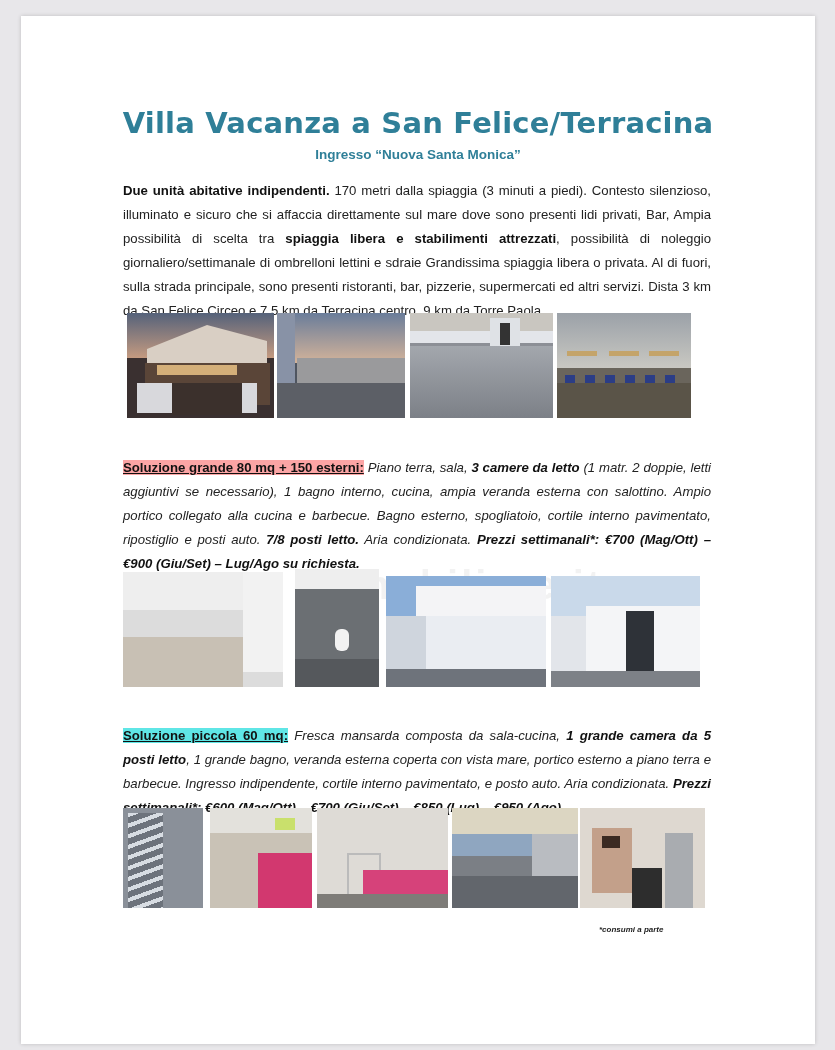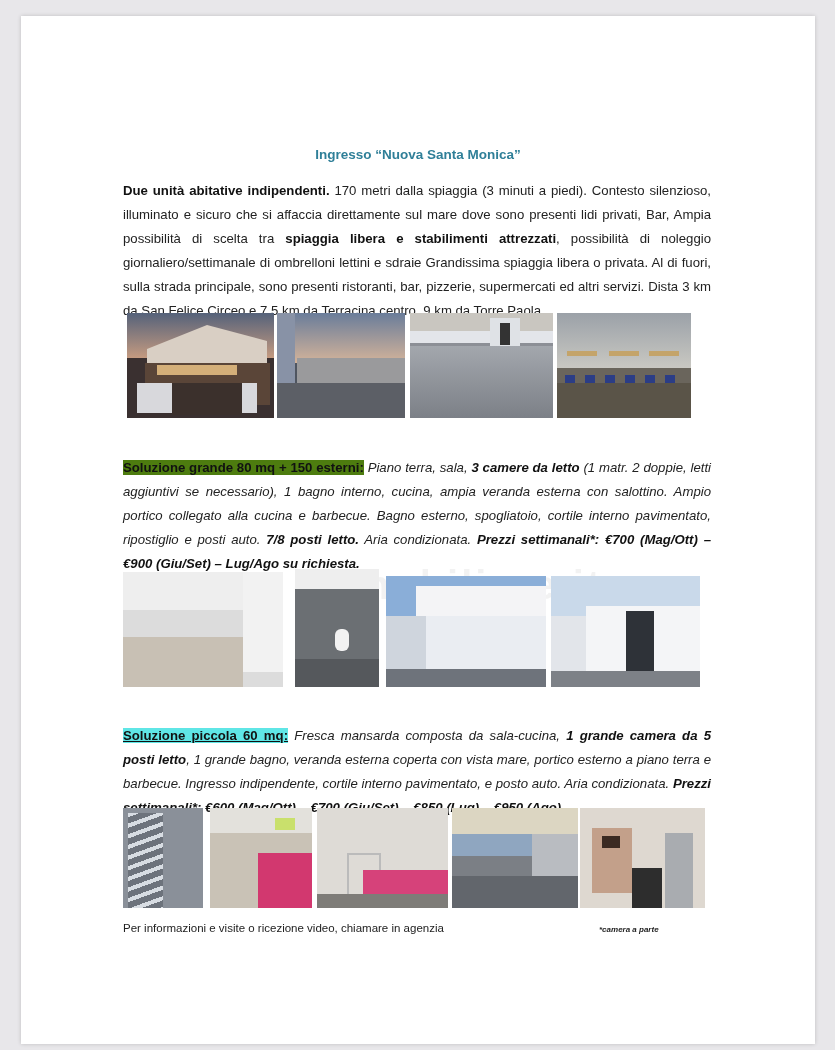--- a/index.html
+++ b/index.html
@@ -27,21 +27,21 @@
     }
     .para {
       position: absolute; left: 102px; width: 588px;
       font-size: 13.2px; line-height: 24px; color: #222;
       text-align: justify;
     }
     .intro { top: 163px; }
     .big { top: 440px; font-style: italic; }
     .small { top: 708px; font-style: italic; }
     .para b { font-weight: bold; color: #111; }
-    .hl-green { background: #4d7c0f; font-style: normal; font-weight: bold; color:#111; }
+    .hl-green { background: #fca5a5; font-style: normal; font-weight: bold; text-decoration: underline; color:#111; }
     .hl-cyan { background: #5fe6e6; font-style: normal; font-weight: bold; text-decoration: underline; color:#111; }
     .photos { position: absolute; left: 0; width: 100%; }
     .ph { position: absolute; overflow: hidden; }
     .ph .sky { position:absolute; left:0; right:0; top:0; }
     .ph .gnd { position:absolute; left:0; right:0; bottom:0; }
     .ph .obj { position:absolute; }
     .watermark {
       position: absolute; left: 280px; top: 500px; font-size: 40px; font-weight: bold;
       color: rgba(0,0,0,0.05); letter-spacing: 3px; margin-top: 47px;
     }
@@ -50,20 +50,21 @@
     }
     .footer-right {
       position: absolute; left: 578px; top: 909px; font-size: 8px; font-style: italic; font-weight: bold; color: #222;
     }
   </style>
 </head>
 <body>
 
 <div class="page">
 
+  <div class="title">Villa Vacanza a San Felice/Terracina</div>
   <div class="subtitle">Ingresso “Nuova Santa Monica”</div>
 
   <div class="para intro"><b>Due unità abitative indipendenti.</b><span> 170 metri dalla spiaggia (3 minuti a piedi). Contesto silenzioso, illuminato e sicuro che si affaccia direttamente sul mare dove sono presenti lidi privati, Bar, Ampia possibilità di scelta tra </span><b>spiaggia libera e stabilimenti attrezzati</b><span>, possibilità di noleggio giornaliero/settimanale di ombrelloni lettini e sdraie Grandissima spiaggia libera o privata. Al di fuori, sulla strada principale, sono presenti ristoranti, bar, pizzerie, supermercati ed altri servizi. Dista 3 km da San Felice Circeo e 7,5 km da Terracina centro, 9 km da Torre Paola.</span></div>
 
   <div class="photos">
     <div class="ph" style="left:106px;top:297px;width:147px;height:105px;background:#3a3030;">
       <div class="sky" style="height:45px;background:linear-gradient(#55627a,#c49a80);"></div>
       <div class="obj" style="left:20px;top:12px;width:120px;height:40px;background:#d9cfc4;clip-path:polygon(0 60%,50% 0,100% 40%,100% 100%,0 100%);"></div>
       <div class="obj" style="left:18px;top:50px;width:125px;height:42px;background:#5a4538;"></div>
       <div class="obj" style="left:30px;top:52px;width:80px;height:10px;background:#f2c98a;opacity:.8"></div>
@@ -145,15 +146,14 @@
       <div class="gnd" style="height:32px;background:#62666c;"></div>
     </div>
     <div class="ph" style="left:559px;top:792px;width:125px;height:100px;background:#ded8d0;">
       <div class="obj" style="left:12px;top:20px;width:40px;height:65px;background:#c3a08a;"></div>
       <div class="obj" style="left:22px;top:28px;width:18px;height:12px;background:#3b2a22;"></div>
       <div class="obj" style="left:85px;top:25px;width:28px;height:75px;background:#a9acb0;"></div>
       <div class="obj" style="left:52px;top:60px;width:30px;height:40px;background:#2d2d2d;"></div>
     </div>
   </div>
 
-  <div class="footer-left">Per informazioni e visite o ricezione video, chiamare in agenzia</div>
-  <div class="footer-right">*camera a parte</div>
+  <div class="footer-right">*consumi a parte</div>
 </div>
 
 </body></html>

